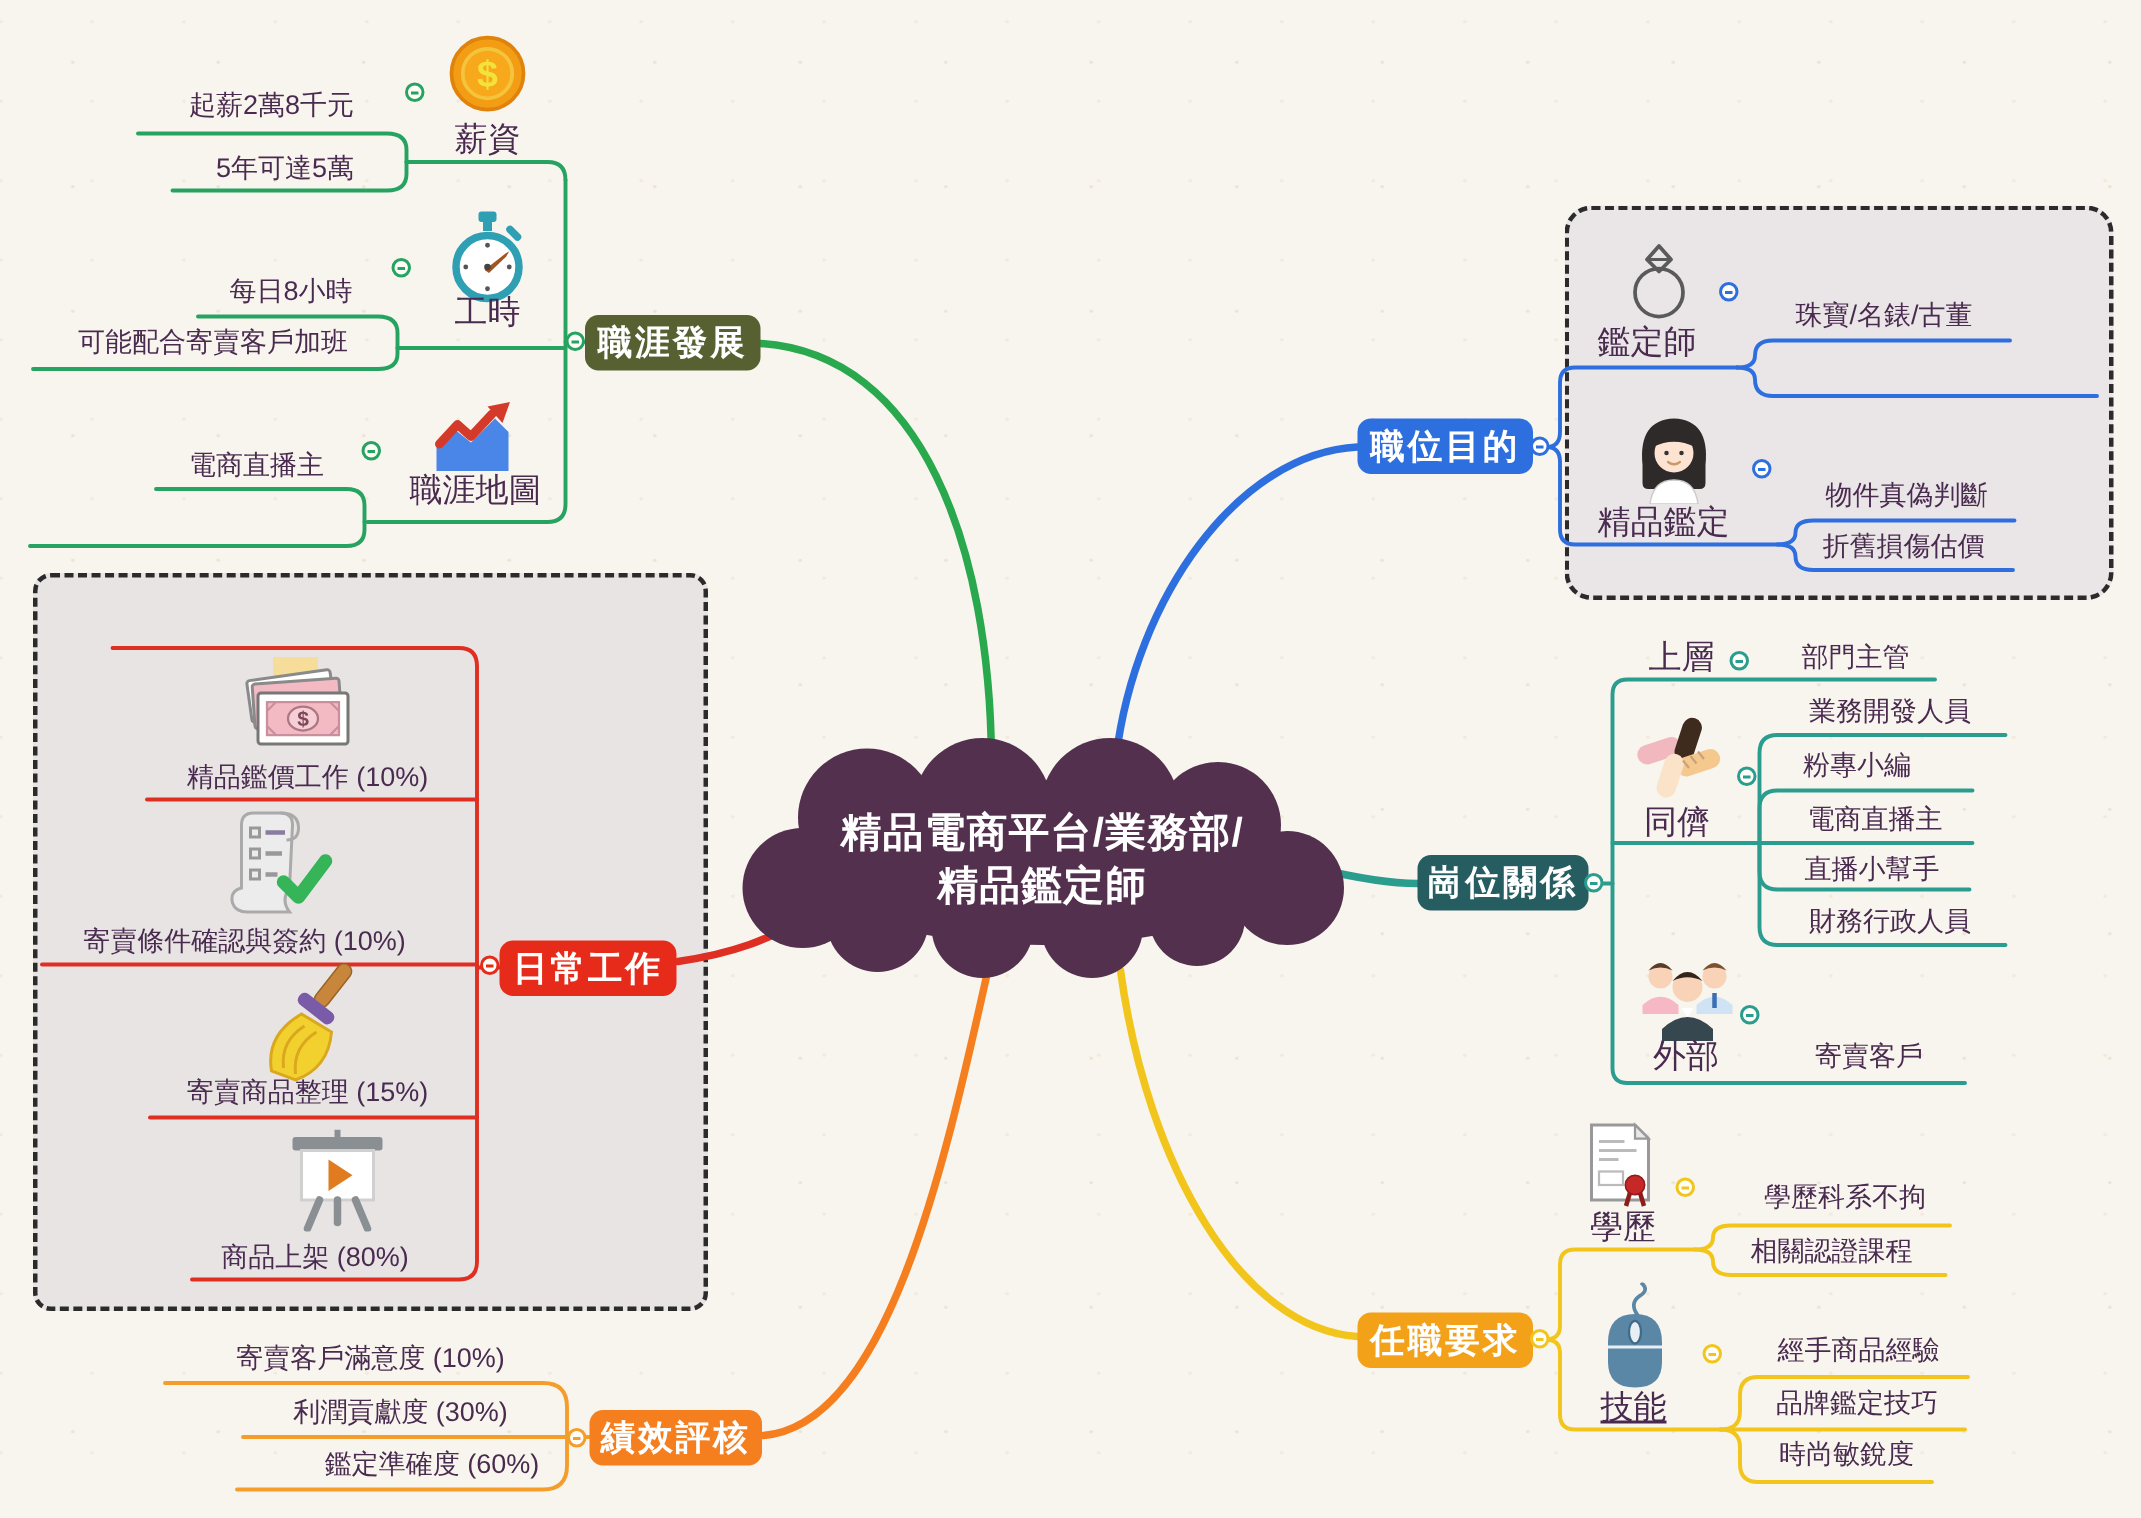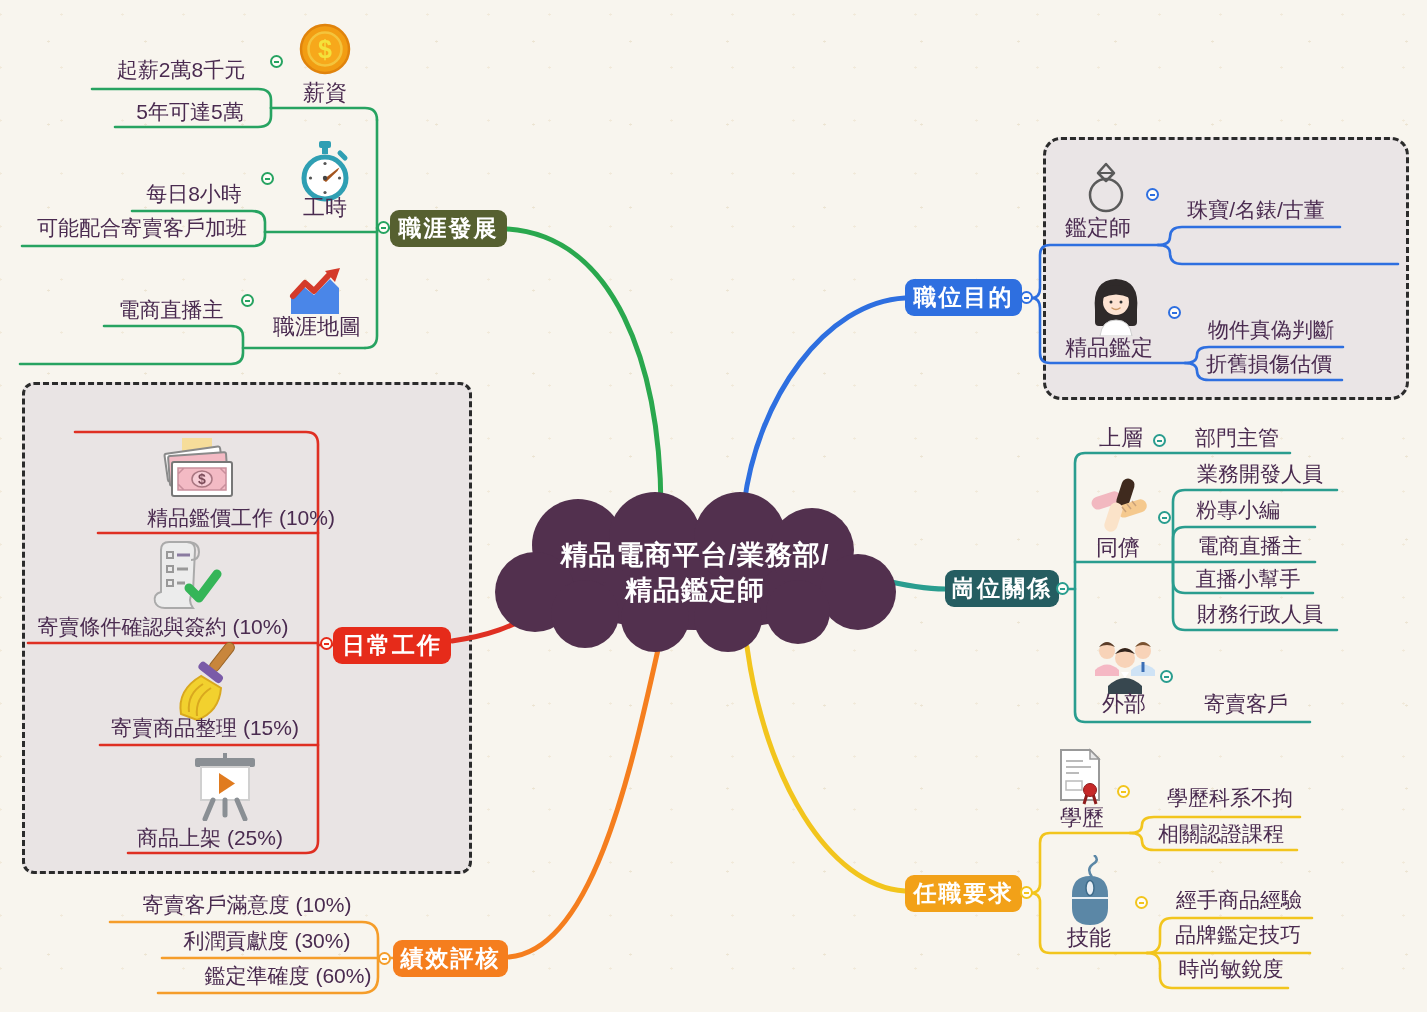--- a/index.html
+++ b/index.html
@@ -19,21 +19,21 @@
   .st-green{stroke:var(--green-line);}
   .st-green-main{stroke:var(--green);}
   .st-blue{stroke:var(--blue);}
   .st-teal{stroke:var(--teal);}
   .st-yellow{stroke:var(--yellow);}
   .st-orange{stroke:var(--orange);}
   .st-orange-main{stroke:var(--orange-label);}
   .st-red{stroke:var(--red-line);}
   .cloud{fill:var(--cloud);}
   .topic{
-    position:absolute;color:var(--topic-text);font-size:21px;font-weight:500;
+    position:absolute;color:var(--topic-text);font-size:18px;font-weight:500;
     text-align:center;white-space:nowrap;line-height:26px;
   }
   .nodelbl{font-size:22px;}
   .label-box{
     position:absolute;border-radius:9px;color:#fff;font-weight:bold;font-size:23px;
     display:flex;align-items:center;justify-content:center;letter-spacing:2px;white-space:nowrap;
   }
   .bg-olive{background:var(--olive);}
   .bg-blue{background:var(--blue);}
   .bg-teal{background:var(--teal-dark);}
@@ -283,21 +283,21 @@
   <div class="topic" style="left:1148px;top:821px;width:146px;">相關認證課程</div>
 
   <div class="icon" style="left:1062px;top:855px;">
     <svg width="56" height="72" viewBox="0 0 56 72">
       <path d="M30 22 Q24 14 31 9 Q38 5 32 0" fill="none" stroke="#5b87a6" stroke-width="2.5"></path>
       <path d="M10 40 Q10 21 28 21 Q46 21 46 40 V53 Q46 70 28 70 Q10 70 10 53 Z" fill="#5b87a6"></path>
       <line x1="10" y1="43" x2="46" y2="43" stroke="#e9f0f5" stroke-width="2"></line>
       <ellipse cx="28" cy="33" rx="4" ry="7.5" fill="#e8eef4" stroke="#3e6b8a" stroke-width="1.5"></ellipse>
     </svg>
   </div>
-  <div class="topic nodelbl" style="left:1062px;top:925px;width:54px;">技能</div>
+  <div class="topic nodelbl" style="left:1062px;top:925px;width:54px;text-decoration:underline;">技能</div>
   <div class="topic" style="left:1166px;top:887px;width:146px;">經手商品經驗</div>
   <div class="topic" style="left:1166px;top:922px;width:144px;">品牌鑑定技巧</div>
   <div class="topic" style="left:1166px;top:956px;width:130px;">時尚敏銳度</div>
 
   <div class="label-box bg-orange" style="left:393px;top:940px;width:115px;height:37px;">
     <span>績效評核</span>
   </div>
   <div class="topic" style="left:138px;top:892px;width:218px;">寄賣客戶滿意度 (10%)</div>
   <div class="topic" style="left:178px;top:928px;width:178px;">利潤貢獻度 (30%)</div>
   <div class="topic" style="left:196px;top:963px;width:184px;">鑑定準確度 (60%)</div>
@@ -310,21 +310,21 @@
     <svg width="80" height="64" viewBox="0 0 80 64">
       <rect x="24" y="0" width="30" height="20" fill="#f6dd9a"></rect>
       <rect x="8" y="12" width="56" height="28" rx="2" fill="#ffffff" stroke="#8a8a8a" stroke-width="2" transform="rotate(-8 36 26)"></rect>
       <rect x="11" y="16" width="58" height="30" rx="2" fill="#f3bac4" stroke="#8a8a8a" stroke-width="2" transform="rotate(-4 40 31)"></rect>
       <rect x="14" y="24" width="60" height="34" rx="2" fill="#ffffff" stroke="#777777" stroke-width="2"></rect>
       <path d="M20 30 h48 v22 h-48 Z M20 36 l6 -6 M68 36 l-6 -6 M20 46 l6 6 M68 46 l-6 6" fill="#f3bac4" stroke="#c98f9c" stroke-width="1.5"></path>
       <ellipse cx="44" cy="41" rx="10" ry="8" fill="#f7cdd6" stroke="#aa7782" stroke-width="1.5"></ellipse>
       <text x="44" y="46" text-anchor="middle" font-size="14" font-weight="bold" fill="#7a4a58" font-family="'Liberation Sans',sans-serif">$</text>
     </svg>
   </div>
-  <div class="topic" style="left:108px;top:505px;width:194px;margin-left:36px;">精品鑑價工作 (10%)</div>
+  <div class="topic" style="left:108px;top:505px;width:194px;">精品鑑價工作 (10%)</div>
 
   <div class="icon" style="left:143px;top:536px;">
     <svg width="80" height="80" viewBox="0 0 80 80">
       <path d="M26 6 Q18 6 18 14 L18 56 Q10 58 12 66 Q14 72 22 72 L50 72 Q44 64 50 56 L52 14 Q52 6 44 6 Z" fill="#ececec" stroke="#aaaaaa" stroke-width="2"></path>
       <path d="M44 6 Q56 6 56 16 Q56 24 48 24" fill="none" stroke="#aaaaaa" stroke-width="2"></path>
       <rect x="24" y="16" width="6" height="6" fill="none" stroke="#999999" stroke-width="2"></rect>
       <line x1="34" y1="19" x2="47" y2="19" stroke="#8a7ba0" stroke-width="3"></line>
       <rect x="24" y="30" width="6" height="6" fill="none" stroke="#999999" stroke-width="2"></rect>
       <line x1="34" y1="33" x2="45" y2="33" stroke="#999999" stroke-width="3"></line>
       <rect x="24" y="44" width="6" height="6" fill="none" stroke="#999999" stroke-width="2"></rect>
@@ -348,21 +348,21 @@
     <svg width="64" height="68" viewBox="0 0 64 68">
       <rect x="30" y="0" width="4" height="6" fill="#8a8f94"></rect>
       <rect x="2" y="5" width="60" height="9" rx="2" fill="#8a8f94"></rect>
       <rect x="8" y="14" width="48" height="33" fill="#ffffff" stroke="#d0d0d0" stroke-width="2"></rect>
       <path d="M26 20 L42 30.5 L26 41 Z" fill="#e07b1f"></path>
       <line x1="20" y1="47" x2="12" y2="66" stroke="#8a8f94" stroke-width="5" stroke-linecap="round"></line>
       <line x1="44" y1="47" x2="52" y2="66" stroke="#8a8f94" stroke-width="5" stroke-linecap="round"></line>
       <line x1="32" y1="47" x2="32" y2="62" stroke="#8a8f94" stroke-width="5" stroke-linecap="round"></line>
     </svg>
   </div>
-  <div class="topic" style="left:128px;top:825px;width:164px;">商品上架 (25%)</div>
+  <div class="topic" style="left:128px;top:825px;width:164px;">商品上架 (80%)</div>
 
   <div class="collapse c-green" style="left:270px;top:55px;"></div>
   <div class="collapse c-green" style="left:261px;top:172px;"></div>
   <div class="collapse c-green" style="left:241px;top:294px;"></div>
   <div class="collapse c-green" style="left:377px;top:221px;"></div>
   <div class="collapse c-blue" style="left:1020px;top:291px;"></div>
   <div class="collapse c-blue" style="left:1146px;top:188px;"></div>
   <div class="collapse c-blue" style="left:1168px;top:306px;"></div>
   <div class="collapse c-teal" style="left:1056px;top:582px;"></div>
   <div class="collapse c-teal" style="left:1153px;top:434px;"></div>

